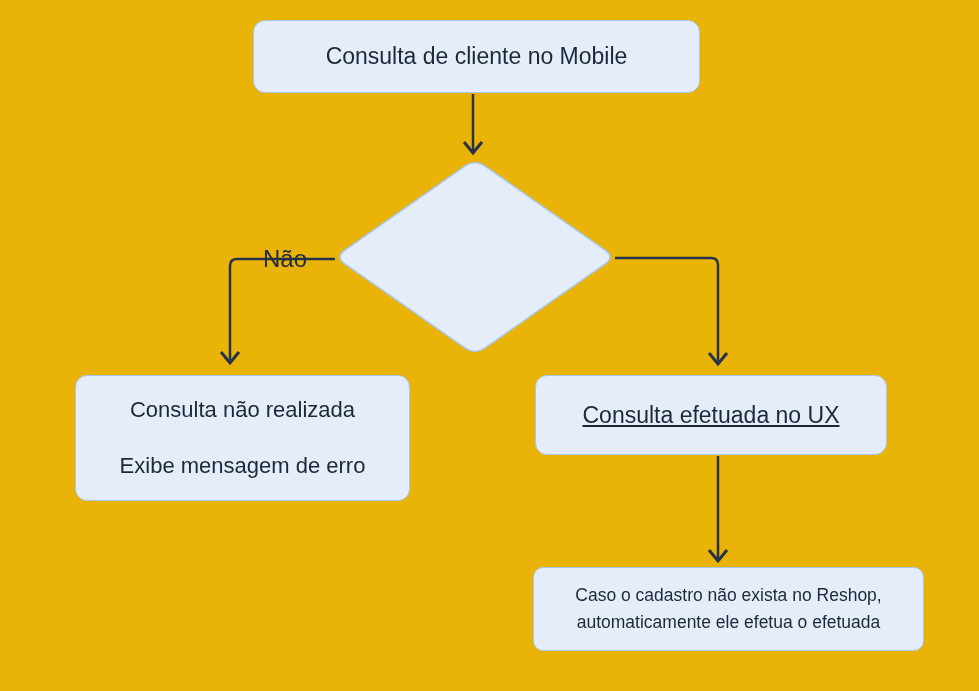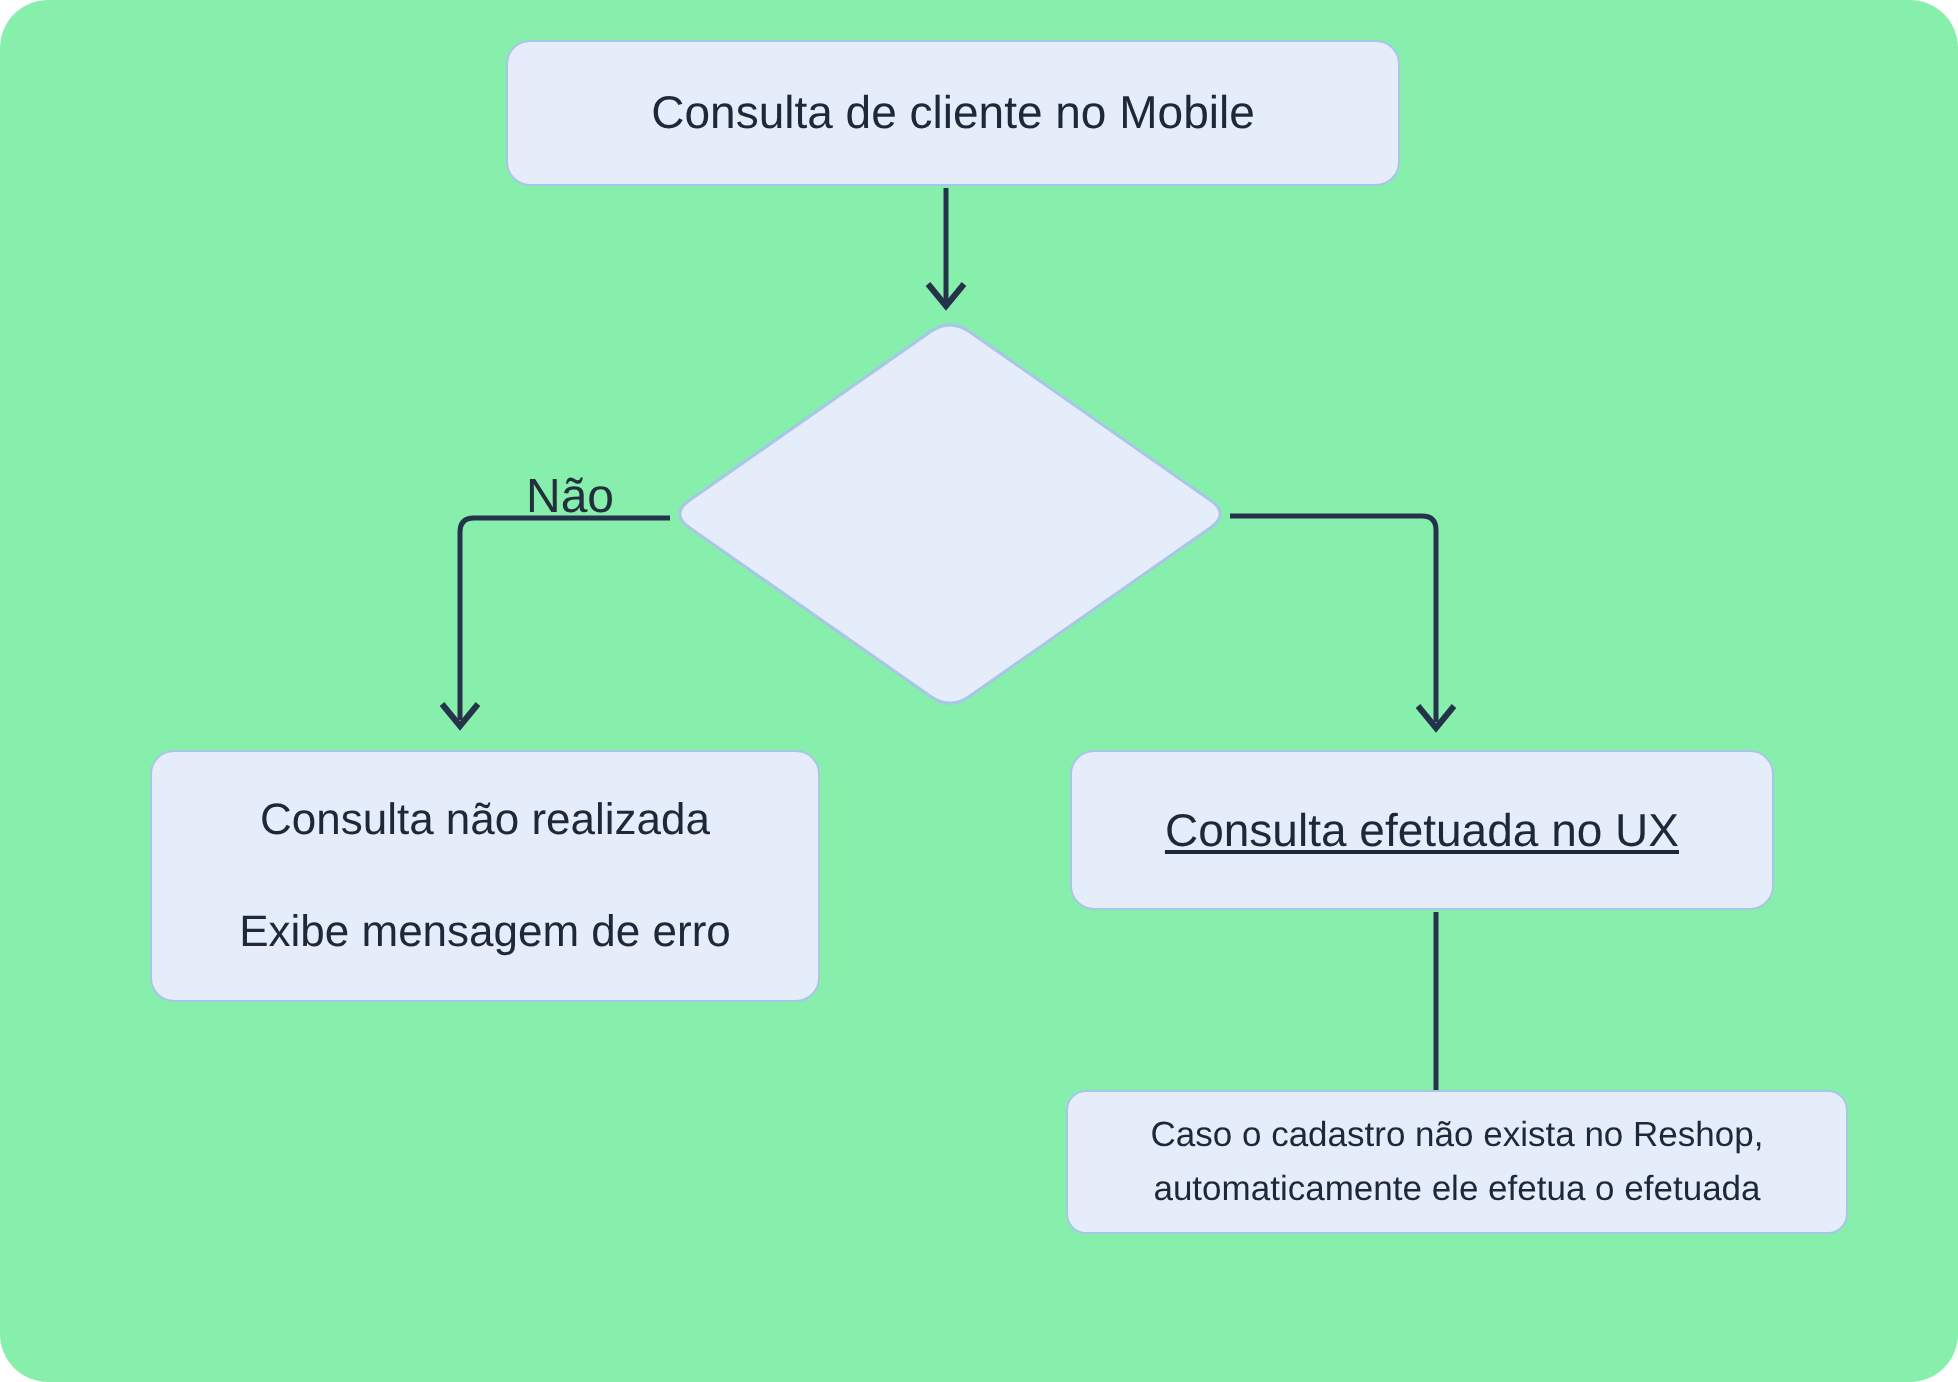--- a/index.html
+++ b/index.html
@@ -1,25 +1,24 @@
 <!DOCTYPE html>
 <html><head>
 <meta charset="utf-8">
 <style>
   * { margin: 0; padding: 0; box-sizing: border-box; }
   html, body { background: #ffffff; }
   .canvas {
     position: relative;
     width: 979px;
     height: 691px;
-    background: #86efac;
+    background: #eab308;
     font-family: "Liberation Sans", sans-serif;
     color: #1d2838;
     overflow: hidden;
-    border-radius: 24px;
   }
   .arrow-layer {
     position: absolute;
     left: 0; top: 0;
     width: 979px; height: 691px;
   }
   .node {
     position: absolute;
     background: #e4edf9;
     border: 1.5px solid #a9c5e8;
@@ -42,41 +41,41 @@
     font-size: 22px;
   }
   .node-failed .line { line-height: 56px; }
   .node-success {
     left: 535px; top: 375px;
     width: 352px; height: 80px;
     font-size: 23px;
     text-decoration: underline;
   }
   .node-register {
-    left: 533px; top: 545px;
-    width: 391px; height: 72px;
+    left: 533px; top: 567px;
+    width: 391px; height: 84px;
     font-size: 17.5px;
     border-radius: 10px;
   }
   .node-register .line { line-height: 27px; }
   .decision-text {
     position: absolute;
     left: 355px; top: 222px;
     width: 240px;
     text-align: center;
     font-size: 22.5px;
     line-height: 36px;
   }
   .edge-label {
     position: absolute;
     font-size: 24px;
     text-align: center;
     color: #242f3e;
   }
-  .edge-label-no { left: 232px; top: 235px; width: 106px; }
+  .edge-label-no { left: 232px; top: 245px; width: 106px; }
   .edge-label-yes { left: 626px; top: 206px; width: 100px; }
 </style>
 </head>
 <body>
 
 <div class="canvas">
 
   <svg class="arrow-layer" width="979" height="691" viewBox="0 0 979 691" fill="none" xmlns="http://www.w3.org/2000/svg">
 
     <path d="M 484.8 165.9

